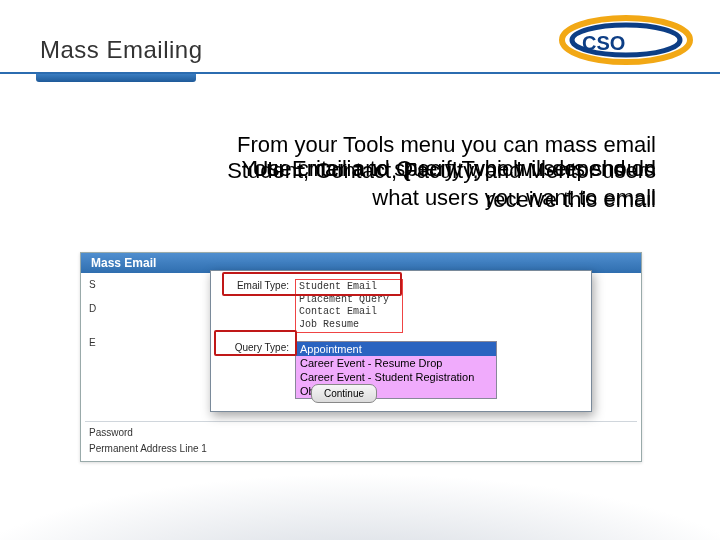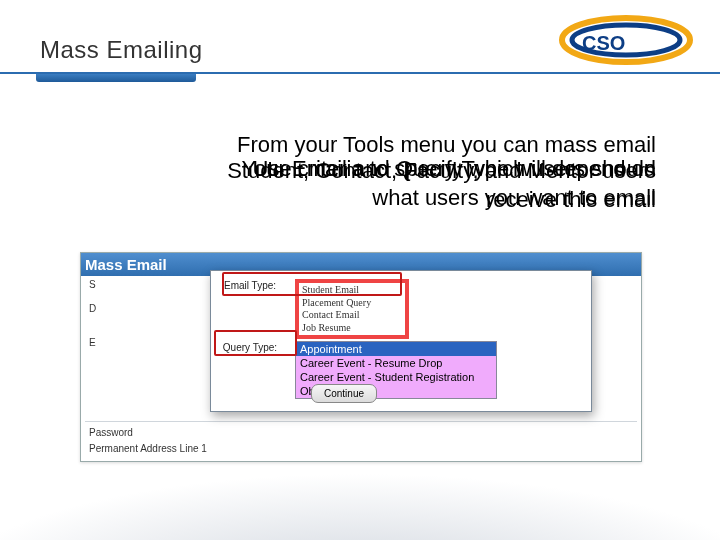--- a/index.html
+++ b/index.html
@@ -7,28 +7,28 @@
   .titlebar{position:absolute;left:40px;top:36px;font-size:24px;color:#333;letter-spacing:.5px}
   .title-underline{position:absolute;left:0;top:72px;right:0;height:8px;border-top:2px solid #2b6cb0}
   .title-underline .bar{position:absolute;left:36px;top:0;width:160px;height:8px;background:linear-gradient(#3a7dc1,#1f5a99);border-radius:0 0 3px 3px}
   .logo{position:absolute;right:24px;top:12px;width:140px;height:64px}
   .logo .swoosh{position:absolute;left:0;top:0;width:140px;height:56px}
   .logo .text{position:absolute;left:26px;top:18px;width:64px;height:26px}
   .slide-body{position:absolute;left:64px;right:64px;top:132px;font-size:22px;color:#000;text-align:right;line-height:1.15}
   .slide-body .stack{position:relative;height:110px}
   .slide-body .layer{position:absolute;left:0;right:0;top:0}
   .panel{position:absolute;left:80px;top:252px;width:560px;height:208px;border:1px solid #9aa;background:#fff;font-size:10px;color:#333;box-shadow:0 1px 3px rgba(0,0,0,.15)}
-  .panel-hd{background:linear-gradient(#4f8ecf,#2f6eaf);color:#fff;font-weight:bold;padding:3px 4px;font-size:15px}
+  .panel-hd{background:linear-gradient(#4f8ecf,#2f6eaf);color:#fff;font-weight:bold;padding:3px 10px;font-size:12px}
   .panel-label{position:absolute;left:8px;color:#333;font-size:10px}
   .hr{position:absolute;left:4px;right:4px;border-top:1px solid #d0d6dc}
   .flyout{position:absolute;left:210px;top:270px;width:380px;height:140px;background:#fff;border:1px solid #7a8a9a;box-shadow:2px 4px 10px rgba(0,0,0,.35);font-size:10px}
   .flyout .row{position:absolute;left:0;right:0;display:flex;align-items:flex-start}
-  .flyout .row .lbl{width:78px;text-align:center;padding:3px 6px 0 0;color:#222;font-size:10px}
+  .flyout .row .lbl{width:78px;text-align:right;padding:3px 6px 0 0;color:#222;font-size:10px}
   .flyout .row .val{flex:1;padding-top:2px}
-  .selectbox{border:4px solid #ef4444;background:#fff;font-size:10px;color:#333;padding:1px 3px;line-height:1.25;font-family:Liberation Serif, serif}
+  .selectbox{border:1px solid #ef4444;background:#fff;font-size:10px;color:#333;padding:1px 3px;line-height:1.25;font-family:Liberation Mono, monospace}
   .listbox{border:1px solid #889;background:#f0abfc;font-size:11px;width:200px}
   .listbox div{padding:1px 4px}
   .listbox .hili{background:#2a63c0;color:#fff}
   .continue{position:absolute;left:100px;bottom:8px;background:linear-gradient(#f6f6f6,#dcdcdc);border:1px solid #888;border-radius:7px;font-size:10px;padding:3px 12px}
   .callout{position:absolute;border:2px solid #c01818;border-radius:2px;pointer-events:none}
   
 </style>
 </head>
 <body>
 

